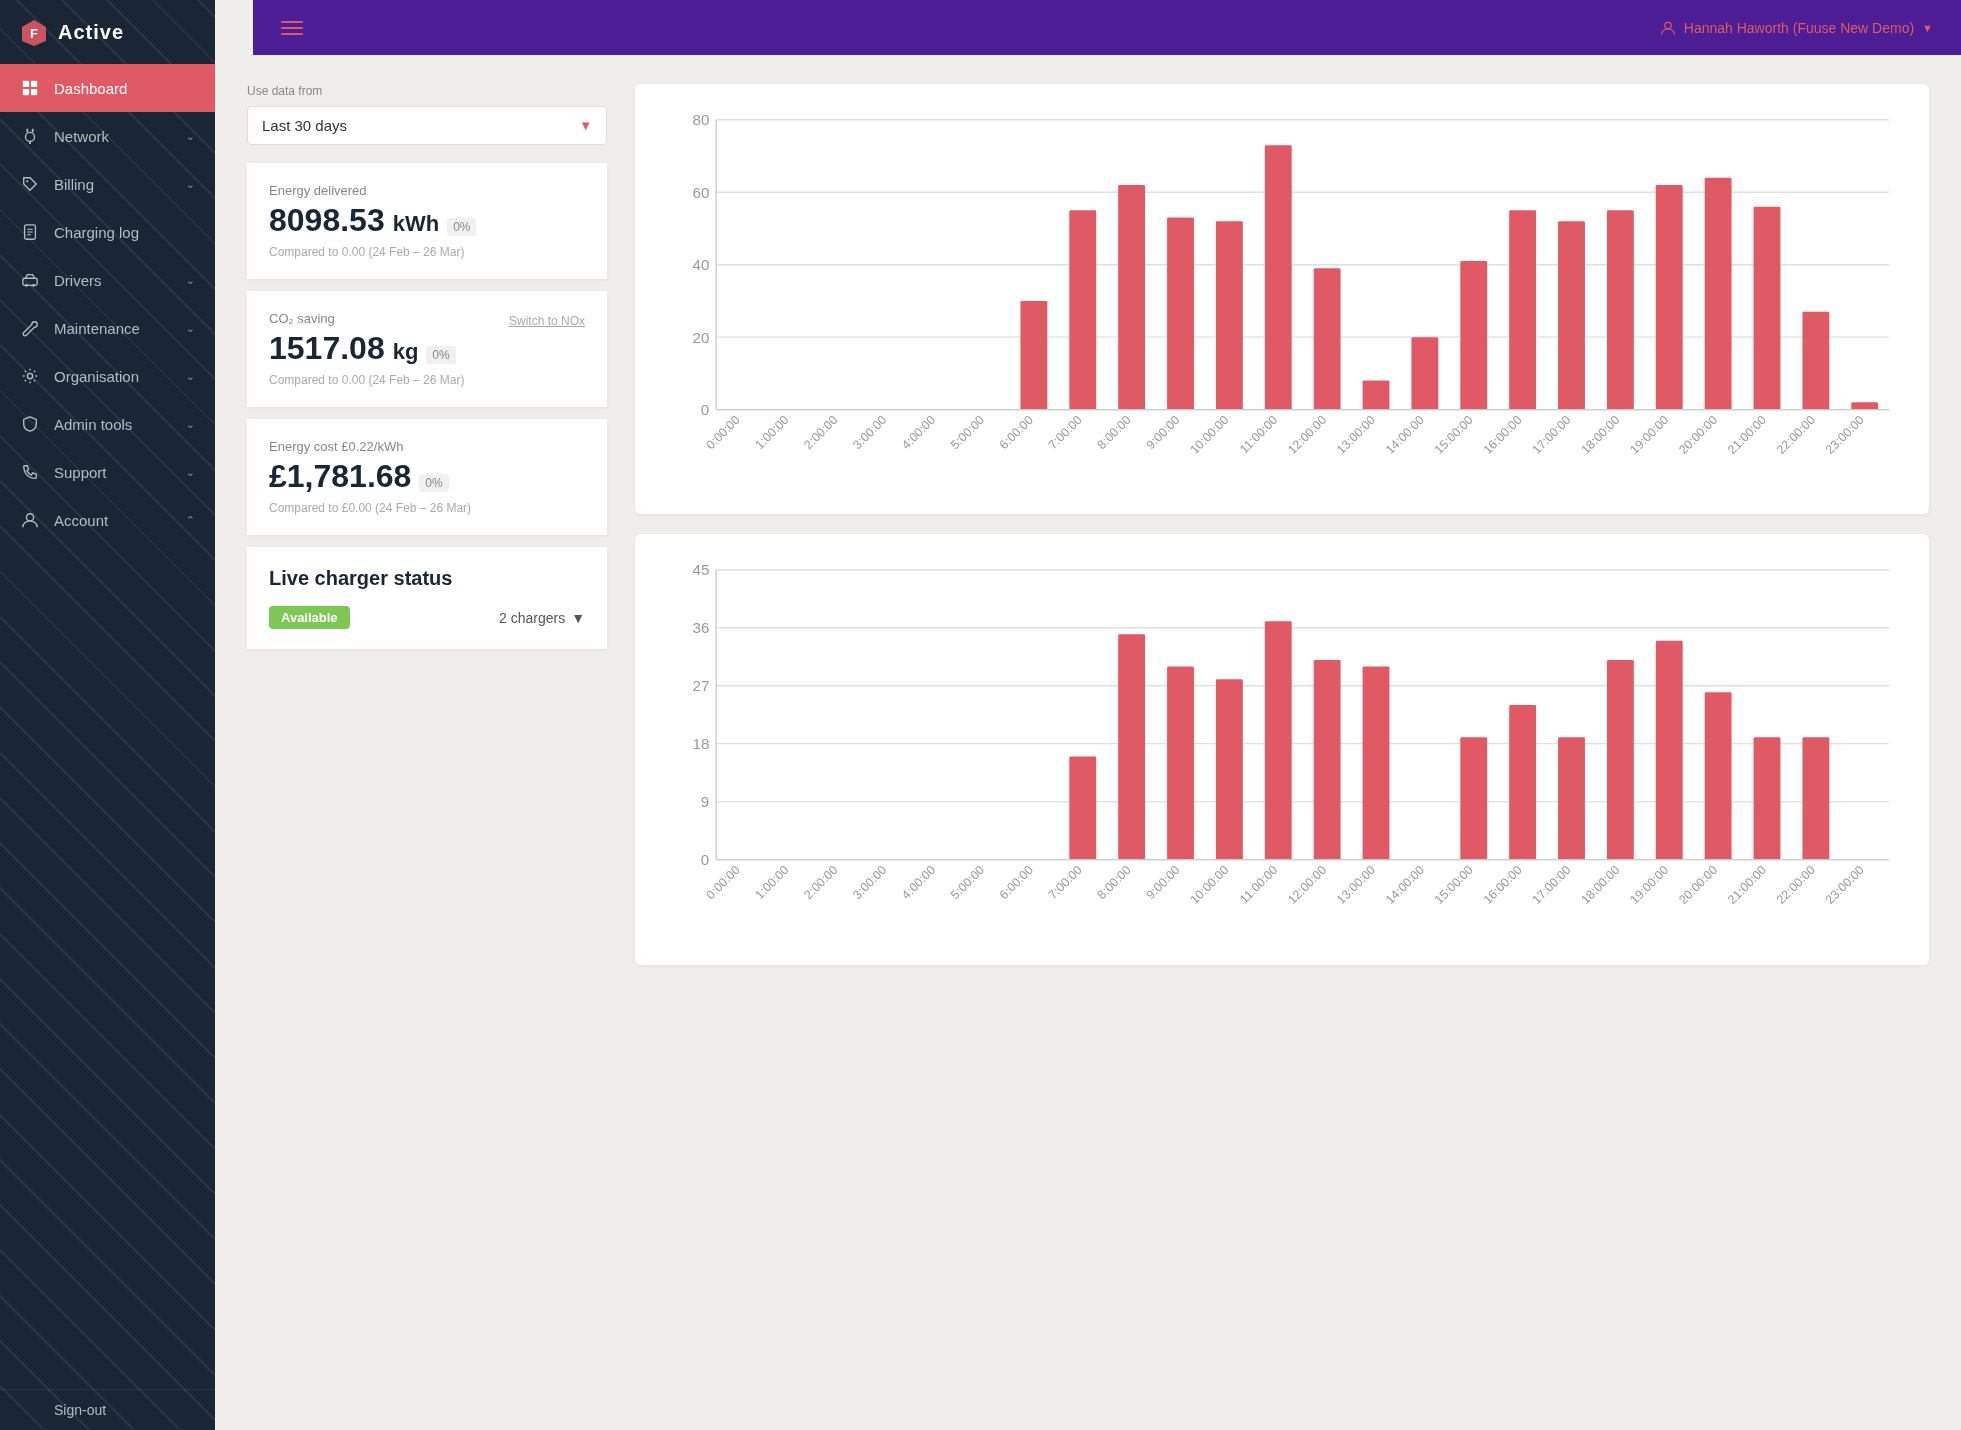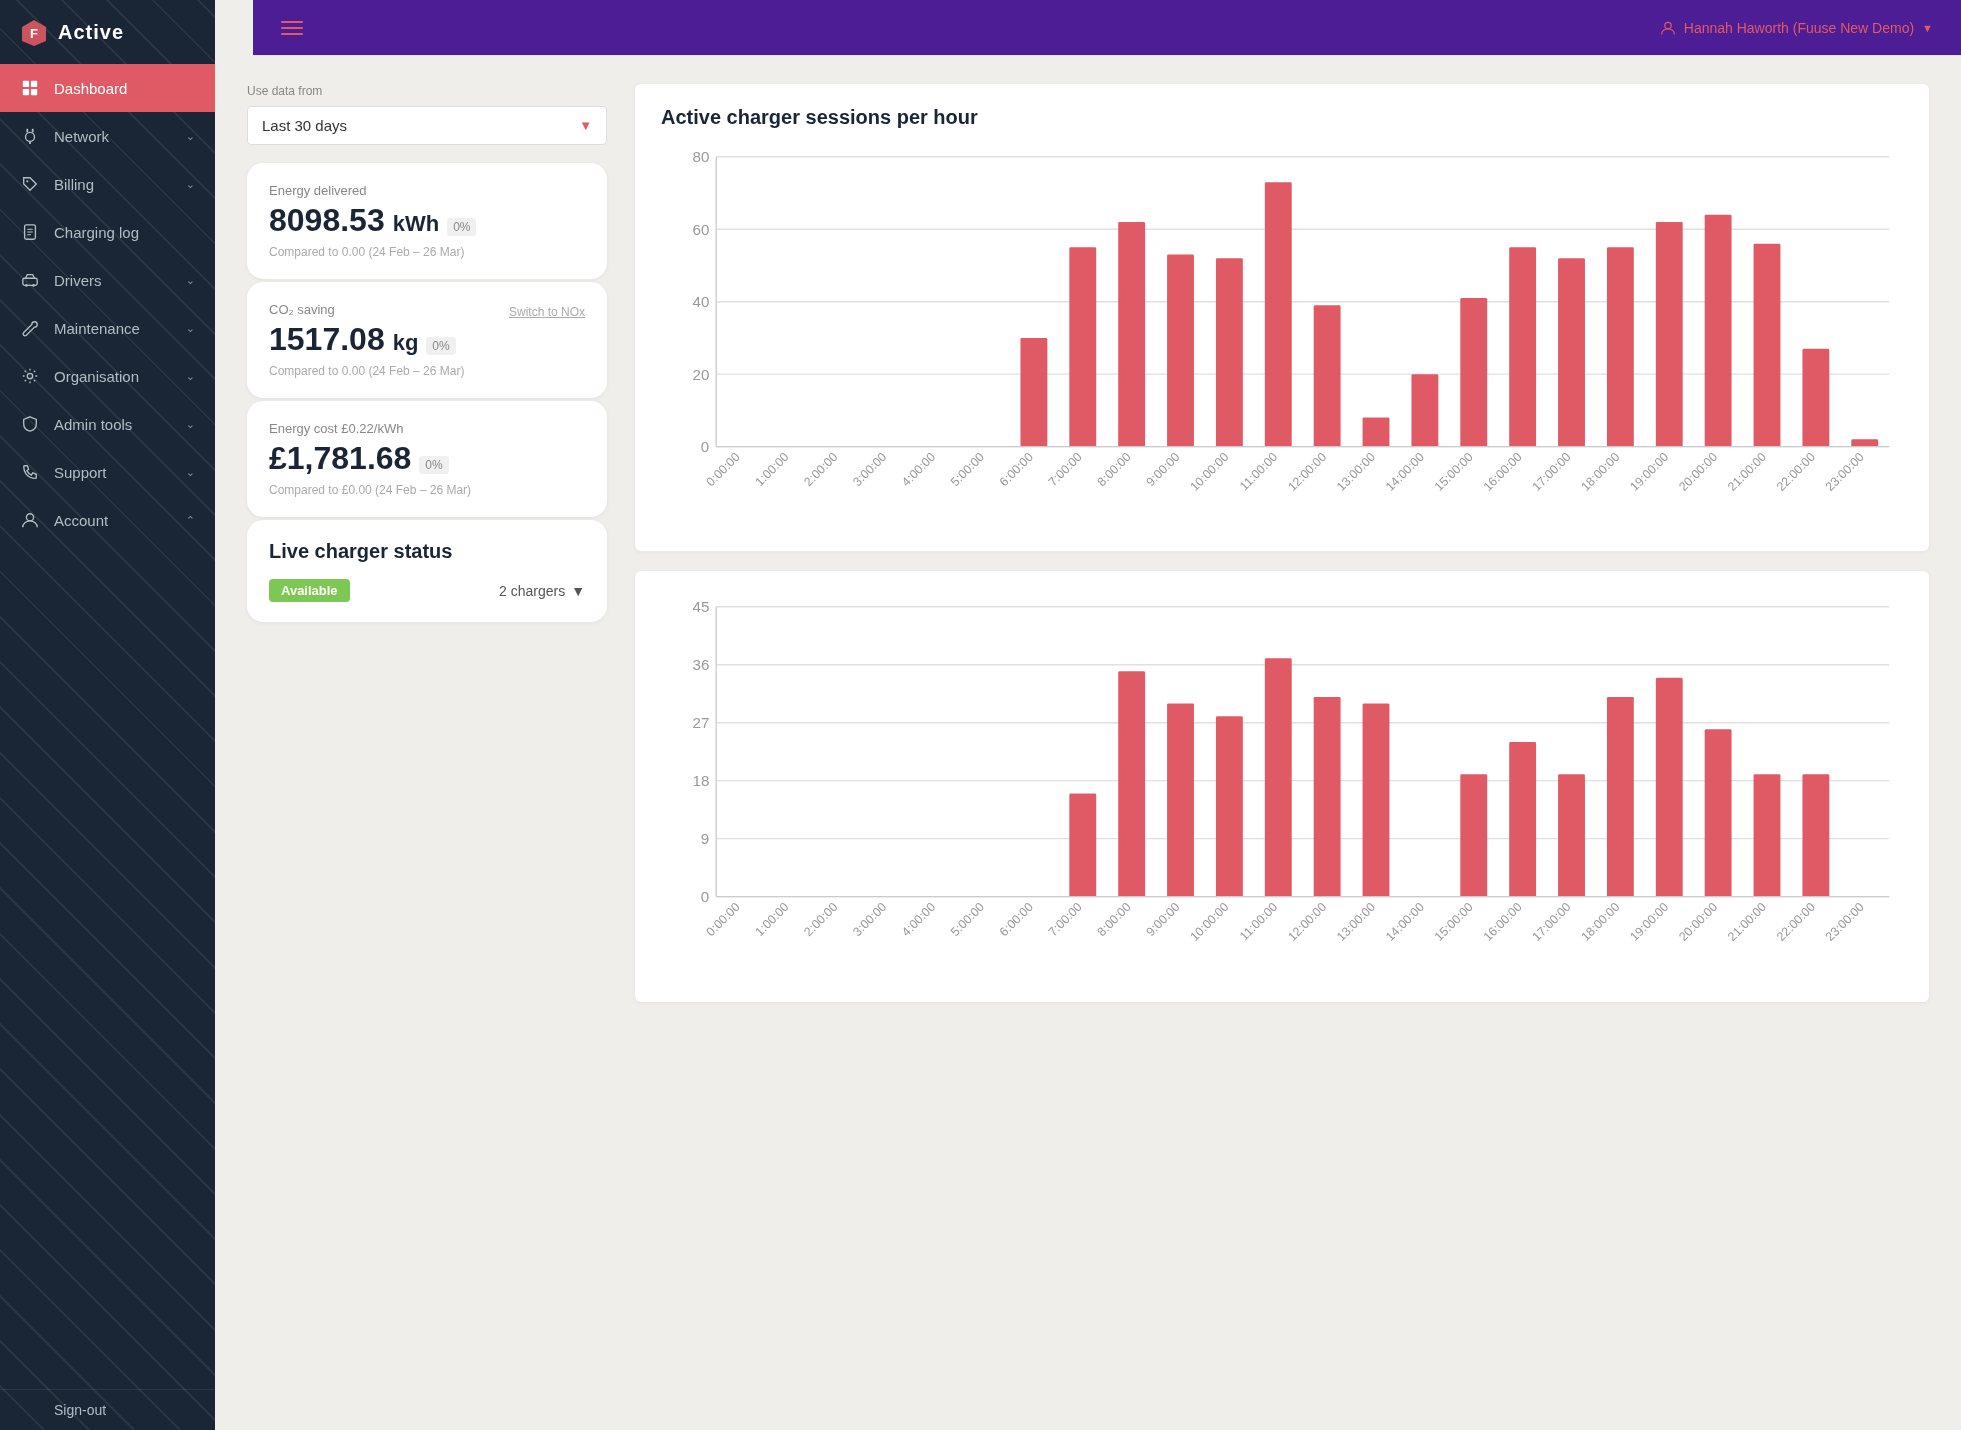--- a/index.html
+++ b/index.html
@@ -162,23 +162,23 @@
       padding: 10px 14px;
       margin-bottom: 18px;
       cursor: pointer;
       font-size: 15px;
       color: #333;
     }
     .date-dropdown .dd-arrow { color: #e05a65; font-size: 13px; }
 
     .card {
       background: #fff;
-      border-radius: 16px;
+      border-radius: 0;
       padding: 20px 22px;
-      margin-bottom: 3px;
+      margin-bottom: 12px;
       box-shadow: 0 1px 4px rgba(0,0,0,0.06);
     }
     .card-label {
       font-size: 13px;
       color: #888;
       margin-bottom: 4px;
     }
     .card-value {
       display: flex;
       align-items: baseline;
@@ -472,21 +472,20 @@
             <span>2 chargers</span>
             <span>▼</span>
           </div>
         </div>
       </div>
     </div>
 
     <div class="right-col">
 
       <div class="chart-card">
-        <div class="chart-title">Active charger sessions per hour</div>
         <div class="chart-container">
           <svg id="sessions-chart" class="chart-svg" viewBox="0 0 900 280">
               <line x1="40" y1="220" x2="890" y2="220" stroke="#e0e0e0" stroke-width="1"></line>
               <text x="35" y="224" text-anchor="end" font-size="11" fill="#999">0</text>
               <line x1="40" y1="167.5" x2="890" y2="167.5" stroke="#e0e0e0" stroke-width="1"></line>
               <text x="35" y="171.5" text-anchor="end" font-size="11" fill="#999">20</text>
               <line x1="40" y1="115" x2="890" y2="115" stroke="#e0e0e0" stroke-width="1"></line>
               <text x="35" y="119" text-anchor="end" font-size="11" fill="#999">40</text>
               <line x1="40" y1="62.5" x2="890" y2="62.5" stroke="#e0e0e0" stroke-width="1"></line>
               <text x="35" y="66.5" text-anchor="end" font-size="11" fill="#999">60</text>

